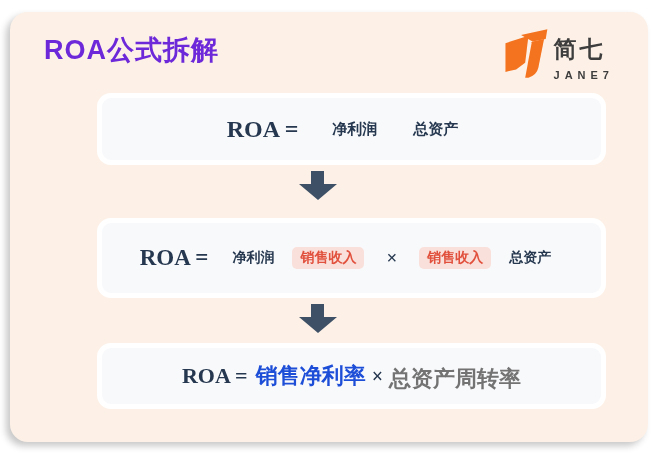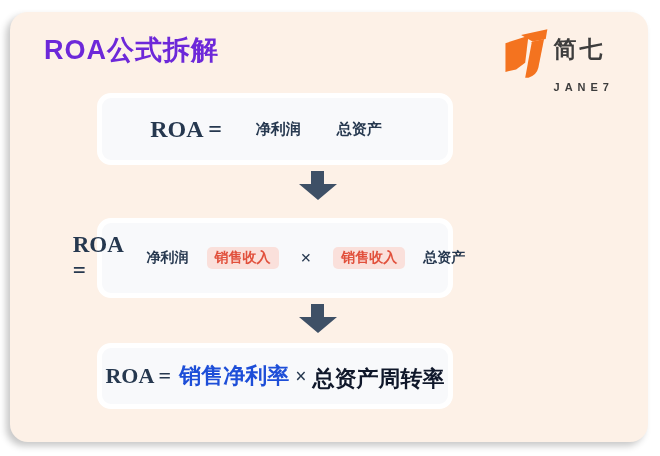--- a/index.html
+++ b/index.html
@@ -35,26 +35,26 @@
     gap: 5px;
   }
   .logo-mark { width: 46px; height: 58px; }
   .logo-text { display: flex; flex-direction: column; align-items: flex-start; padding-top: 6px; }
   .logo-cn {
     font-size: 23px; line-height: 38px;
     color: #3d3d3d; font-weight: 600; letter-spacing: 3px;
   }
   .logo-en {
     font-size: 11px; letter-spacing: 5px;
-    color: #3d3d3d; font-weight: 600; margin-top: 13px;
+    color: #3d3d3d; font-weight: 600; margin-top: 1px;
   }
   
   .fbox {
     position: absolute;
-    left: 87px; width: 356px;
+    left: 87px; width: 509px;
     background: #f8f9fb;
     border: 5px solid #ffffff;
     border-radius: 14px;
     box-sizing: border-box;
     display: flex;
     align-items: center;
     justify-content: center;
     font-family: "Liberation Serif", "DejaVu Serif", serif;
     font-weight: bold;
     color: #26384f;
@@ -77,21 +77,21 @@
     padding: 2px 8px !important;
     margin: 3px 6px;
     font-size: 14px;
     white-space: nowrap;
   }
   .times { font-size: 19px; margin: 0 4px 0 16px; }
   
   #box3 .part { font-size: 22px; white-space: nowrap; }
   #box3 .times { font-size: 20px; margin: 0 6px; }
   .purple { color: #1d4ed8; }
-  .blue   { color: #0f172a; margin-top: 6px; }
+  .blue   { color: #737373; margin-top: 6px; }
 
   
   .down-arrow {
     position: absolute;
     left: 288px;
     width: 40px; height: 30px;
   }
   #arrow1 { top: 159px; }
   #arrow2 { top: 292px; }
 </style>

